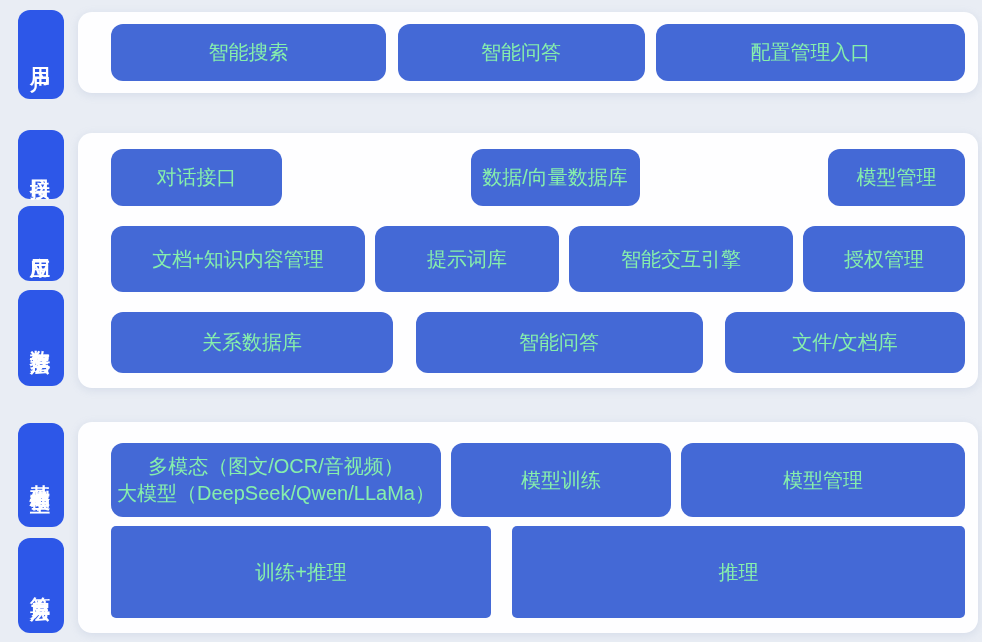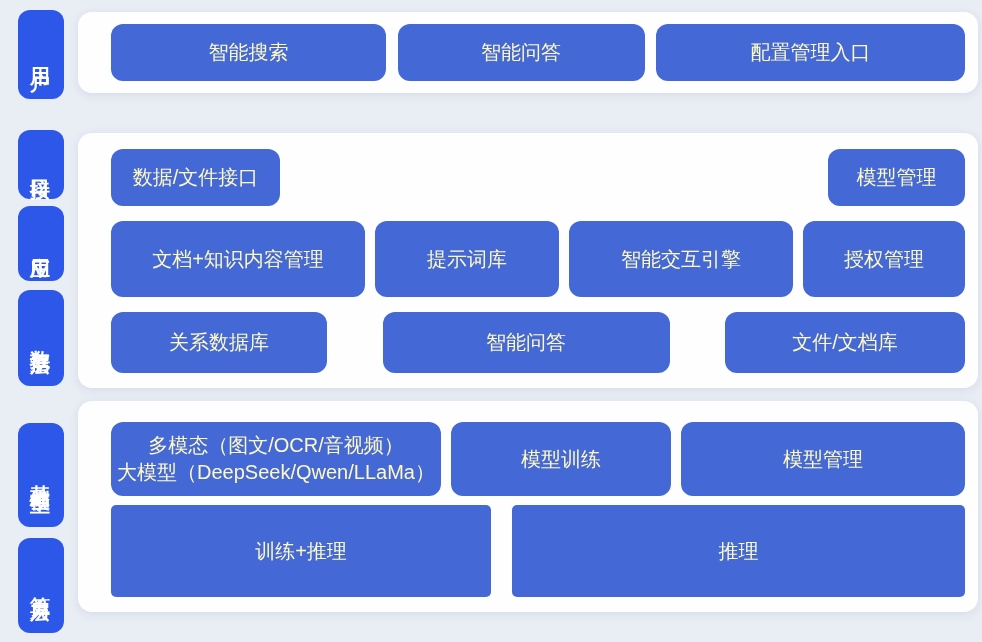--- a/index.html
+++ b/index.html
@@ -34,21 +34,21 @@
     writing-mode:vertical-rl;text-orientation:upright;
     font-size:20px;font-weight:bold;letter-spacing:3px;
     box-sizing:border-box;
   }
   .row{
     display:flex;justify-content:space-between;align-items:stretch;width:100%;
   }
   .btn{
     background:#4469d6;
     border-radius:12px;
-    color:#fef9c3;
+    color:#86efac;
     display:flex;flex-direction:column;align-items:center;justify-content:center;
     text-align:left;
     font-size:20px;line-height:1.35;
     flex:0 0 auto;
     box-sizing:border-box;
   }
   .btn-lg{border-radius:5px;}
 </style>
 </head>
 <body>
@@ -83,55 +83,58 @@
           <span>智能问答</span>
         </div>
       <div class="btn" style="width:309px">
           <span>配置管理入口</span>
         </div>
     </div>
   </div>
 
   <div class="panel panel-middle" style="top:133px;height:255px">
     <div class="row" style="height:57px">
+      <div class="btn" style="width:171px">
+          <span>对话接口</span>
+        </div>
       <div class="btn" style="width:169px">
-          <span>数据/文件接口</span>
+          <span>数据/向量数据库</span>
         </div>
       <div class="btn" style="width:137px">
           <span>模型管理</span>
         </div>
     </div>
-    <div class="row" style="height:76px">
+    <div class="row" style="height:66px">
       <div class="btn" style="width:254px">
         <span>文档+知识内容管理</span>
       </div>
       <div class="btn" style="width:184px">
           <span>提示词库</span>
         </div>
       <div class="btn" style="width:224px">
           <span>智能交互引擎</span>
         </div>
       <div class="btn" style="width:162px">
           <span>授权管理</span>
         </div>
     </div>
     <div class="row" style="height:61px">
-      <div class="btn" style="width:216px">
+      <div class="btn" style="width:282px">
           <span>关系数据库</span>
         </div>
       <div class="btn" style="width:287px">
           <span>智能问答</span>
         </div>
       <div class="btn" style="width:240px">
           <span>文件/文档库</span>
         </div>
     </div>
   </div>
 
-  <div class="panel panel-bottom" style="top:401px;height:211px">
+  <div class="panel panel-bottom" style="top:422px;height:211px">
     <div class="row" style="height:74px">
       <div class="btn" style="width:330px">
         <span>多模态（图文/OCR/音视频）</span>
         <span>大模型（DeepSeek/Qwen/LLaMa）</span>
       </div>
       <div class="btn" style="width:220px">
           <span>模型训练</span>
         </div>
       <div class="btn" style="width:284px">
           <span>模型管理</span>

